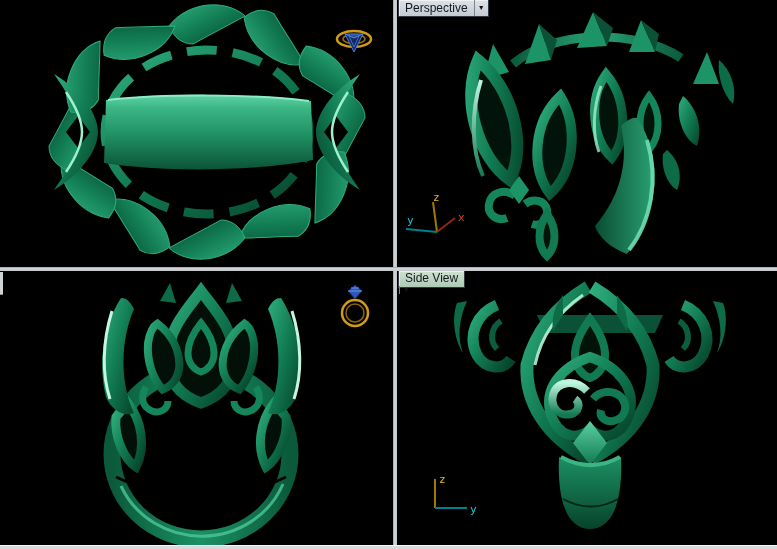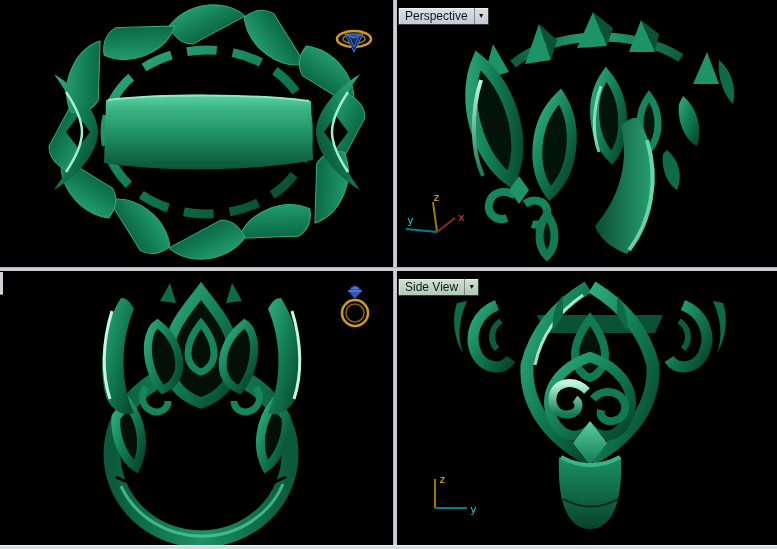--- a/index.html
+++ b/index.html
@@ -9,25 +9,25 @@
   .vp-tl{left:0;top:0;width:393px;height:267px;}
   .vp-tr{left:397px;top:0;width:380px;height:267px;}
   .vp-bl{left:0;top:271px;width:393px;height:274px;}
   .vp-br{left:397px;top:271px;width:380px;height:274px;}
   .divider-v{position:absolute;left:393px;top:0;width:4px;height:545px;
              background:linear-gradient(90deg,#9aa0a4,#d3d6d9 40%,#c2c6c9);}
   .divider-h{position:absolute;left:0;top:267px;width:777px;height:4px;
              background:linear-gradient(180deg,#9aa0a4,#d3d6d9 40%,#c2c6c9);}
   .bottom-bar{position:absolute;left:0;top:545px;width:777px;height:4px;
              background:#d8dadc;border-top:1px solid #f4f5f6;}
-  .tab{position:absolute;left:1px;top:8px;height:16px;display:inline-flex;align-items:center;
+  .tab{position:absolute;left:1px;top:0;height:16px;display:inline-flex;align-items:center;
        font-size:12px;color:#15181c;border:1px solid #33383e;border-top:none;
        box-shadow:inset 1px 1px 0 rgba(255,255,255,.55);cursor:default;}
   .tab-persp{background:linear-gradient(180deg,#dde2e8,#c3cad3);}
-  .tab-side{background:linear-gradient(180deg,#cfe2d2,#aecab4);}
+  .tab-side{background:linear-gradient(180deg,#cfe2d2,#aecab4);flex-direction:column;}
   .tab-label{padding:0 6px 1px 6px;white-space:nowrap;}
   .tab-caret{display:inline-flex;align-items:center;justify-content:center;width:13px;
        align-self:stretch;border-left:1px solid #7b838b;font-size:7px;color:#111;
        padding-bottom:1px;}
   .gizmo{position:absolute;}
   .gizmo text{font-family:"DejaVu Sans Mono",monospace;font-size:11px;}
   .mini-icon{position:absolute;}
   .tab-fragment{position:absolute;left:0;top:272px;width:3px;height:22px;
        background:#cfd3d6;border-bottom:1px solid #8b9094;}
   svg{display:block;}

